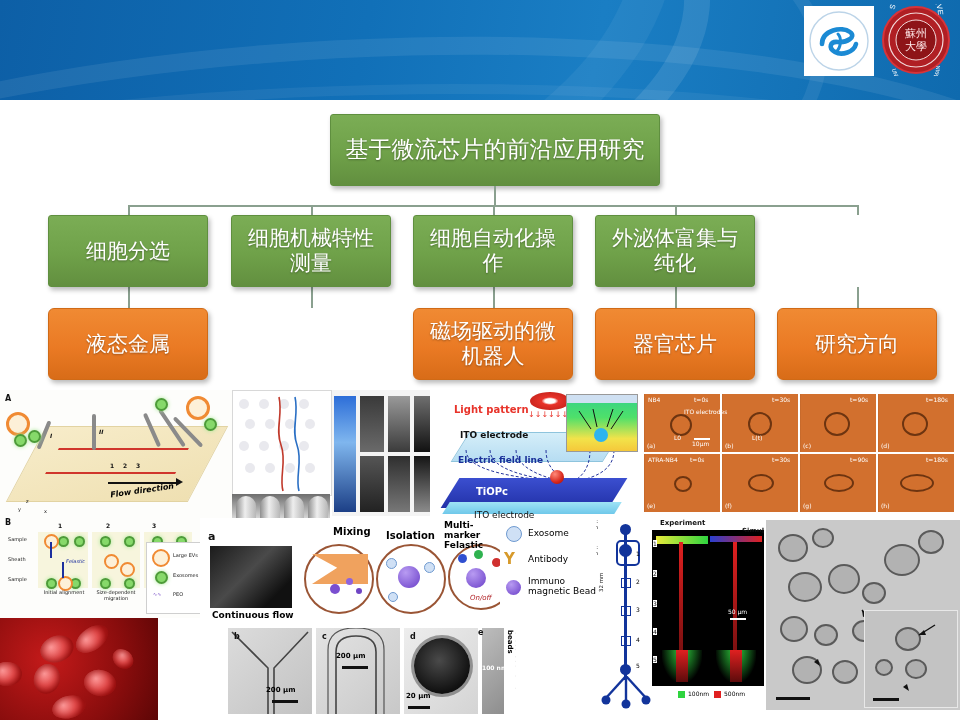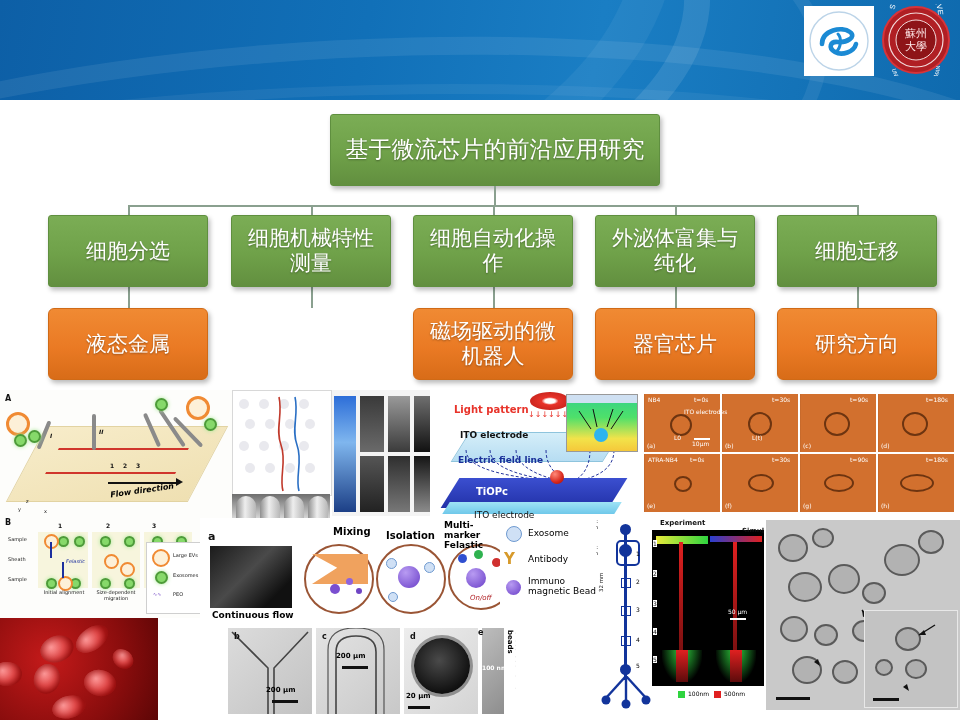--- a/index.html
+++ b/index.html
@@ -211,21 +211,20 @@
     <div class="connector v" style="left:128px;top:187px;height:21px;"></div>
     <div class="connector v" style="left:311px;top:187px;height:21px;"></div>
     <div class="connector v" style="left:493px;top:187px;height:21px;"></div>
     <div class="connector v" style="left:675px;top:187px;height:21px;"></div>
     <div class="connector v" style="left:857px;top:187px;height:21px;"></div>
 
     <div class="node green lvl2" style="left:48px;width:160px;">细胞分选</div>
     <div class="node green lvl2" style="left:231px;width:160px;">细胞机械特性测量</div>
     <div class="node green lvl2" style="left:413px;width:160px;">细胞自动化操作</div>
     <div class="node green lvl2" style="left:595px;width:160px;">外泌体富集与纯化</div>
-    <div class="node green lvl2" style="left:777px;width:160px;">细胞迁移</div>
 
     <div class="node orange lvl3" style="left:48px;width:160px;">液态金属</div>
     <div class="node orange lvl3" style="left:413px;width:160px;">磁场驱动的微机器人</div>
     <div class="node orange lvl3" style="left:595px;width:160px;">器官芯片</div>
     <div class="node orange lvl3" style="left:777px;width:160px;">研究方向</div>
   </div>
 
   <div class="figures">
 
     <div class="fig f1">

